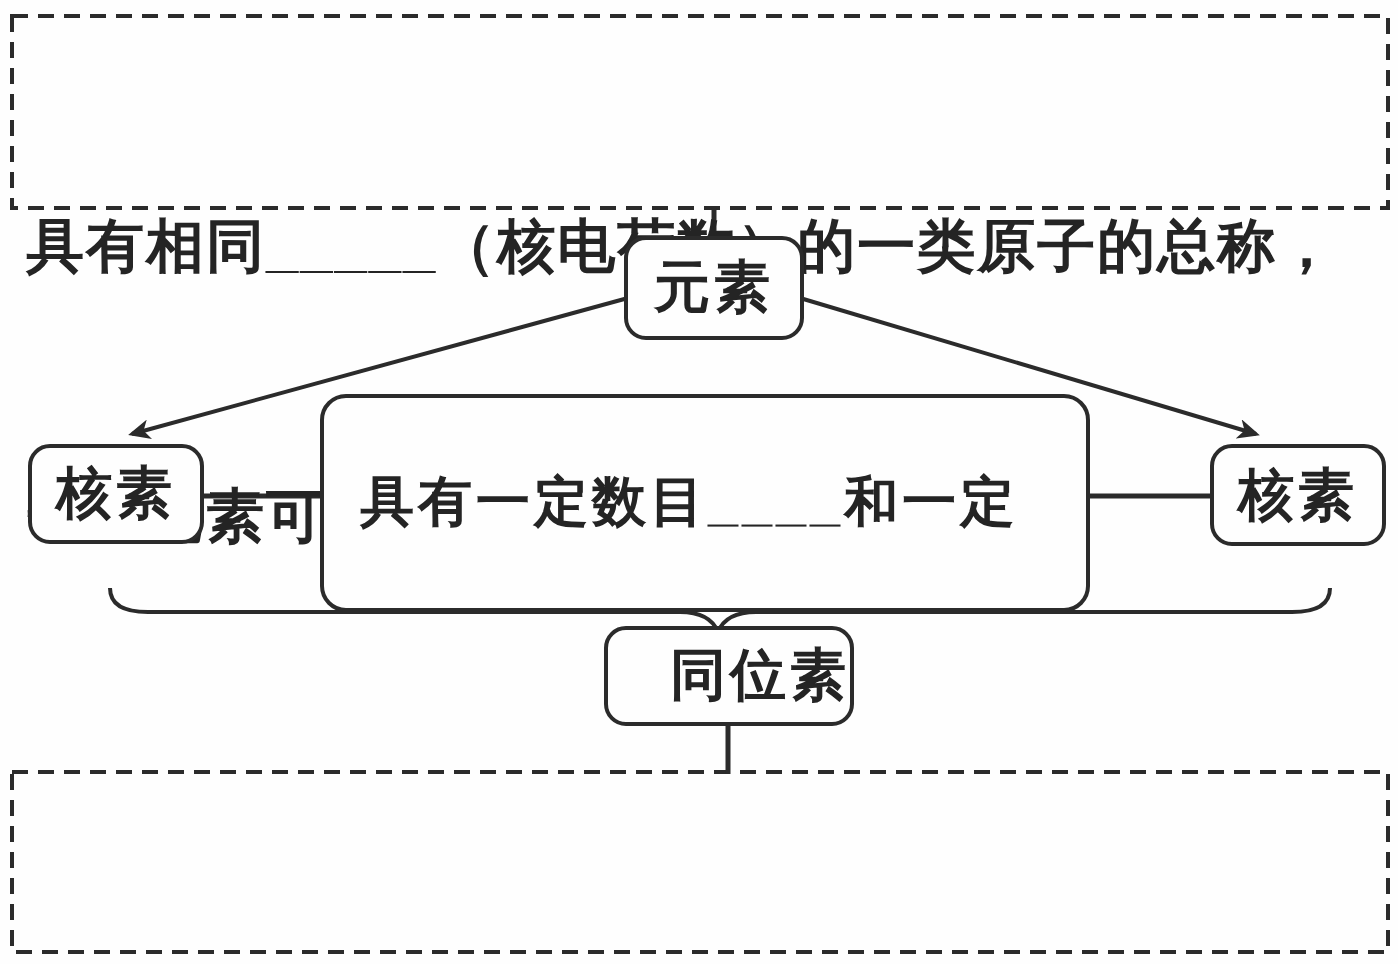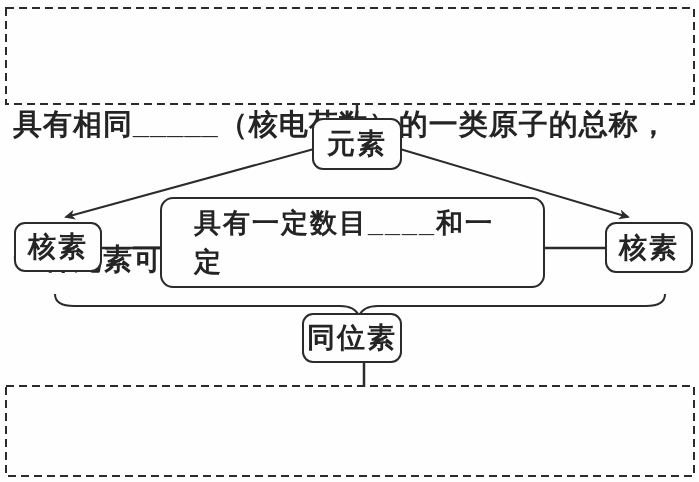--- a/index.html
+++ b/index.html
@@ -44,27 +44,27 @@
     align-items: center;
     justify-content: center;
     font-weight: bold;
     font-size: 28px;
     color: #242424;
     letter-spacing: 2px;
   }
   .node-element  { left: 312px; top: 118px; width: 90px;  height: 52px; }
   .node-left     { left: 14px;  top: 222px; width: 88px;  height: 50px; }
   .node-right    { left: 605px; top: 222px; width: 88px;  height: 51px; }
-  .node-isotope  { left: 302px; top: 313px; width: 100px; height: 50px; }
+  .node-isotope  { left: 302px; top: 313px; width: 125px; height: 50px; justify-content: flex-end; }
   .node-def {
-    left: 160px; top: 197px; width: 385px; height: 91px;
+    left: 160px; top: 197px; width: 385px; height: 109px;
     flex-direction: column;
     align-items: flex-start;
     justify-content: center;
-    padding: 2px 32px;
+    padding: 2px 18px;
     font-size: 27px;
     line-height: 39px;
     border-radius: 13px;
     gap: 20px;
   }
   .top-text    { left: 13px; top: 12px; }
   .bottom-text { left: 14px; top: 390px; font-size: 28px; line-height: 43px; }
 </style>
 </head>
 <body>

